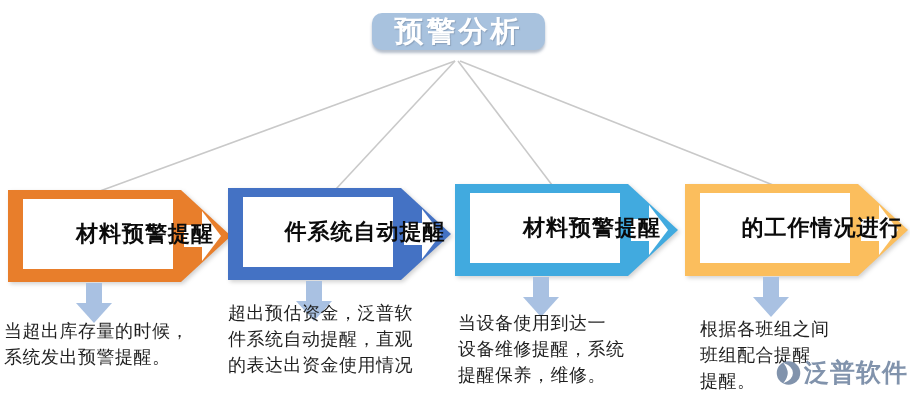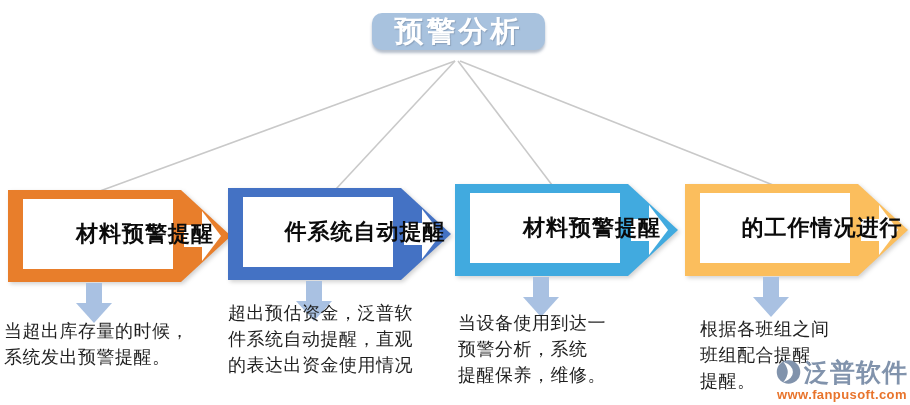--- a/index.html
+++ b/index.html
@@ -42,21 +42,21 @@
     font-size:18px;line-height:26px;color:#1f1f1f;letter-spacing:.5px;
     white-space:pre-line;
   }
   
   .g1{left:8px;top:190px;}   .g1 .darrow{top:93px;} .g1 .desc{left:-4px;top:128px;width:220px;}
   .g2{left:228px;top:188px;} .g2 .darrow{top:93px;} .g2 .desc{left:0px;top:112px;width:214px;}
   .g3{left:455px;top:184px;} .g3 .darrow{top:93px;} .g3 .desc{left:3px;top:126px;width:196px;}
   .g4{left:685px;top:184px;} .g4 .darrow{top:93px;} .g4 .desc{left:15px;top:132px;width:180px;}
   
   .logo{position:absolute;left:776px;top:356px;z-index:3;width:132px;}
-  .logo-row{display:flex;align-items:flex-start;}
+  .logo-row{display:flex;align-items:flex-end;}
   .logo-name{color:#8193AC;font-weight:bold;font-size:25px;letter-spacing:1px;white-space:nowrap;}
   .logo-url{color:#E8742C;font-weight:bold;font-size:13px;text-align:center;margin-top:-2px;letter-spacing:.4px;}
 </style>
 </head>
 <body>
 
 <div class="canvas">
 
   <svg class="connectors" width="910" height="405">
     <line x1="455" y1="61" x2="100" y2="191"></line>
@@ -108,21 +108,21 @@
       <rect x="15" y="9" width="150" height="70" fill="#ffffff"></rect>
       <rect x="176" y="35" width="18" height="22" fill="#ffffff"></rect>
       <polygon points="194,21 213,46 194,71" fill="#ffffff"></polygon>
     </svg>
     <div class="box-title">材料预警提醒</div>
     <svg class="darrow" width="36" height="40" viewBox="0 0 36 40">
       <rect x="10" y="0" width="16" height="20"></rect>
       <polygon points="0,20 36,20 18,40"></polygon>
     </svg>
     <div class="desc">当设备使用到达一
-预警分析，系统
+设备维修提醒，系统
 提醒保养，维修。</div>
   </div>
 
   <div class="group g4">
     <svg class="shape" width="224" height="92" viewBox="0 0 224 92">
       <polygon points="0,0 173,0 223,46 173,92 0,92" fill="#FBBE5D"></polygon>
       <rect x="15" y="9" width="150" height="70" fill="#ffffff"></rect>
       <rect x="176" y="35" width="18" height="22" fill="#ffffff"></rect>
       <polygon points="194,21 213,46 194,71" fill="#ffffff"></polygon>
     </svg>
@@ -137,16 +137,15 @@
   </div>
 
   <div class="logo">
     <div class="logo-row">
       <svg width="32" height="32" viewBox="0 0 34 34" style="margin-right:3px;">
         <circle cx="17" cy="17" r="16" fill="#8193AC"></circle>
         <path d="M 10 3 Q 23 8 23 17 Q 23 26 10 31 Q 16 23 16 17 Q 16 11 10 3 Z" fill="#ffffff"></path>
       </svg>
       <span class="logo-name">泛普软件</span>
     </div>
-    <div class="logo-url">www.fanpusoft.com</div>
   </div>
 
 </div>
 
 </body></html>

